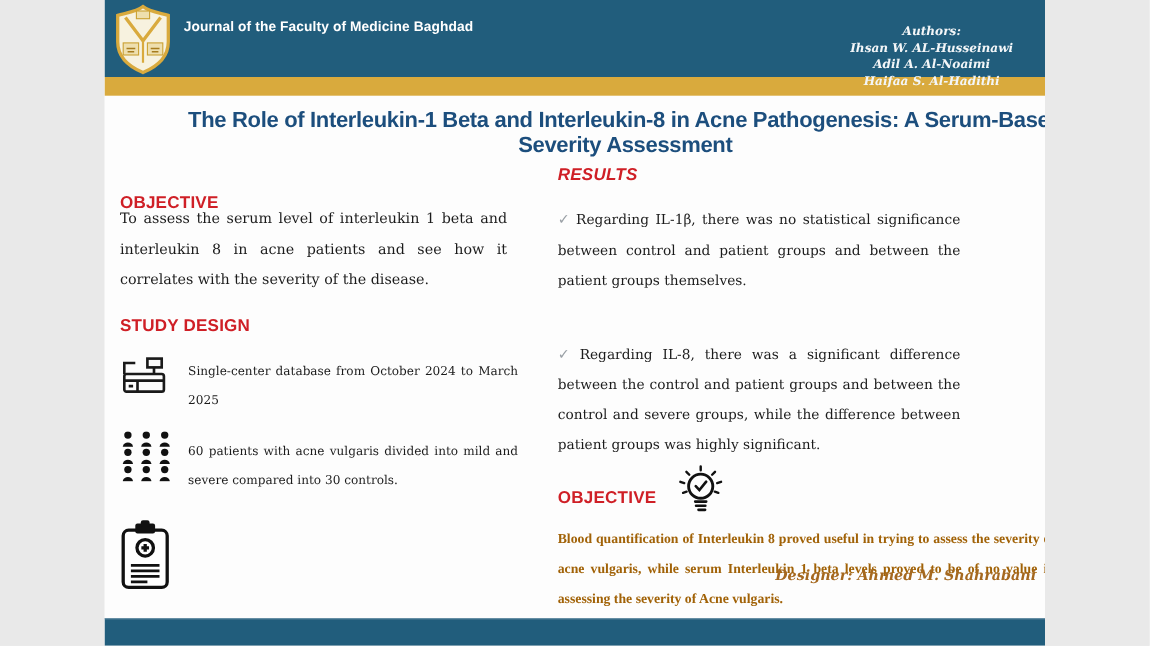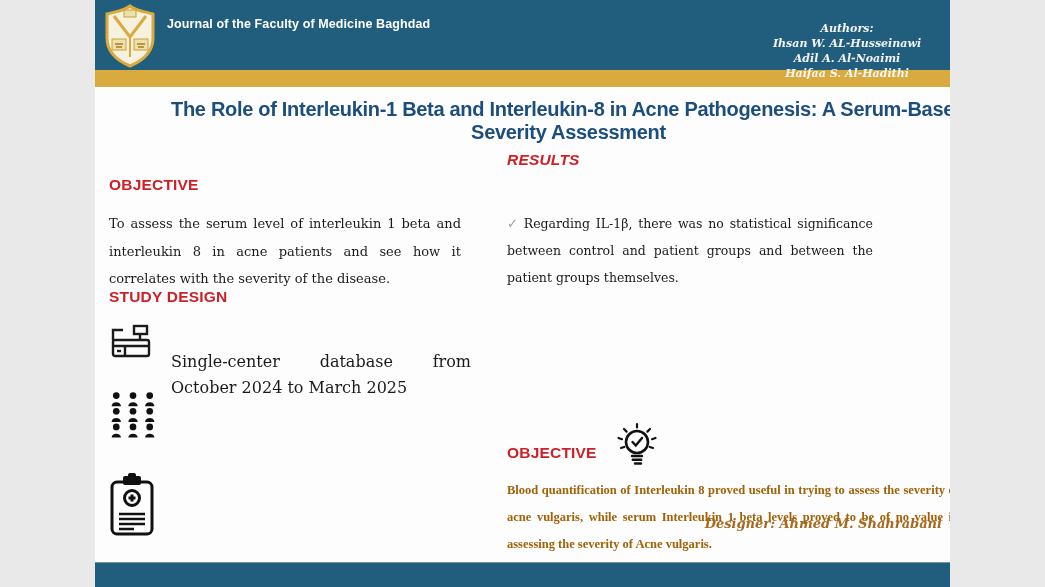--- a/index.html
+++ b/index.html
@@ -28,23 +28,23 @@
   
   .sec-head{
     position:absolute;color:#cf1f26;font-family:"Liberation Sans",sans-serif;
     font-weight:bold;font-size:15.5px;letter-spacing:.2px;
   }
   .h-objective{left:14px;top:151px;margin-top:25px;}
   .h-study{left:14px;top:288px;}
   .h-results{left:412px;top:151px;font-style:italic;}
   .h-conclusion{left:412px;top:444px;}
   
-  .body-text{color:#1b1b1b;text-align:justify;margin-top:24px;}
+  .body-text{color:#1b1b1b;text-align:justify;}
   .objective-text{position:absolute;left:14px;top:186px;width:352px;font-size:13px;line-height:27.5px;}
-  .study-item-text{position:absolute;font-size:16px;line-height:26px;width:300px;left:76px;}
+  .study-item-text{position:absolute;font-size:11px;line-height:26px;width:300px;left:76px;}
   .si-1{top:325px;}
   .si-2{top:398px;}
   .si-3{top:500px;width:310px;}
   .study-icon{position:absolute;}
   .ic-db{left:15px;top:322px;width:44px;height:40px;}
   .ic-people{left:15px;top:392px;width:46px;height:46px;}
   .ic-clip{left:12px;top:472px;width:50px;height:66px;}
   .result-item{position:absolute;left:412px;width:366px;font-size:12.5px;line-height:27px;}
   .r-1{top:186px;}
   .r-2{top:308px;}
@@ -123,34 +123,36 @@
     <use href="#person" x="1" y="0"></use>
       <use href="#person" x="17" y="0"></use>
       <use href="#person" x="33" y="0"></use>
     <use href="#person" x="1" y="15"></use>
       <use href="#person" x="17" y="15"></use>
       <use href="#person" x="33" y="15"></use>
     <use href="#person" x="1" y="30"></use>
       <use href="#person" x="17" y="30"></use>
       <use href="#person" x="33" y="30"></use>
   </svg>
+  <div class="body-text study-item-text si-2">60 patients with acne vulgaris divided into mild and severe compared into 30 controls.</div>
 
   <svg class="study-icon ic-clip" viewBox="0 0 50 66">
     <rect x="5" y="10" width="40" height="52" rx="5" fill="#ffffff" stroke="#111" stroke-width="3"></rect>
     <rect x="16" y="4" width="18" height="9" rx="2" fill="#111"></rect>
     <rect x="21" y="1" width="8" height="6" rx="2" fill="#111"></rect>
     <circle cx="25" cy="26" r="7.5" fill="none" stroke="#111" stroke-width="3"></circle>
     <path d="M25 22.5 v7 M21.5 26 h7" stroke="#111" stroke-width="3"></path>
     <path d="M12 42 h26 M12 47 h26 M12 52 h26 M12 57 h15" stroke="#111" stroke-width="2.6"></path>
   </svg>
 
   <div class="sec-head h-results">RESULTS</div>
 
   <div class="body-text result-item r-1"><span class="check">✓</span><span>Regarding IL-1β, there was no statistical significance between control and patient groups and between the patient groups themselves.</span></div>
 
+  <div class="body-text result-item r-2"><span class="check">✓</span><span>Regarding IL-8, there was a significant difference between the control and patient groups and between the control and severe groups, while the difference between patient groups was highly significant.</span></div>
 
   <div class="sec-head h-conclusion">OBJECTIVE</div>
 
   <svg class="bulb" viewBox="0 0 46 50">
     <g stroke="#111" fill="none" stroke-linecap="round">
       <circle cx="23" cy="20" r="11" stroke-width="2.6"></circle>
       <path d="M18.5 20 l3.3 3.5 l6.2 -7.6" stroke-width="2.4"></path>
       <path d="M18 34 h10 M18.8 37.8 h8.4 M21 41.5 h6" stroke-width="2.4"></path>
       <path d="M23 2 v3.5 M10 7 l2.6 2.6 M36 7 l-2.6 2.6 M4.5 16 l3.5 1.2 M41.5 16 l-3.5 1.2 M7 26 l3.2 -1 M39 26 l-3.2 -1" stroke-width="2.2"></path>
     </g>

